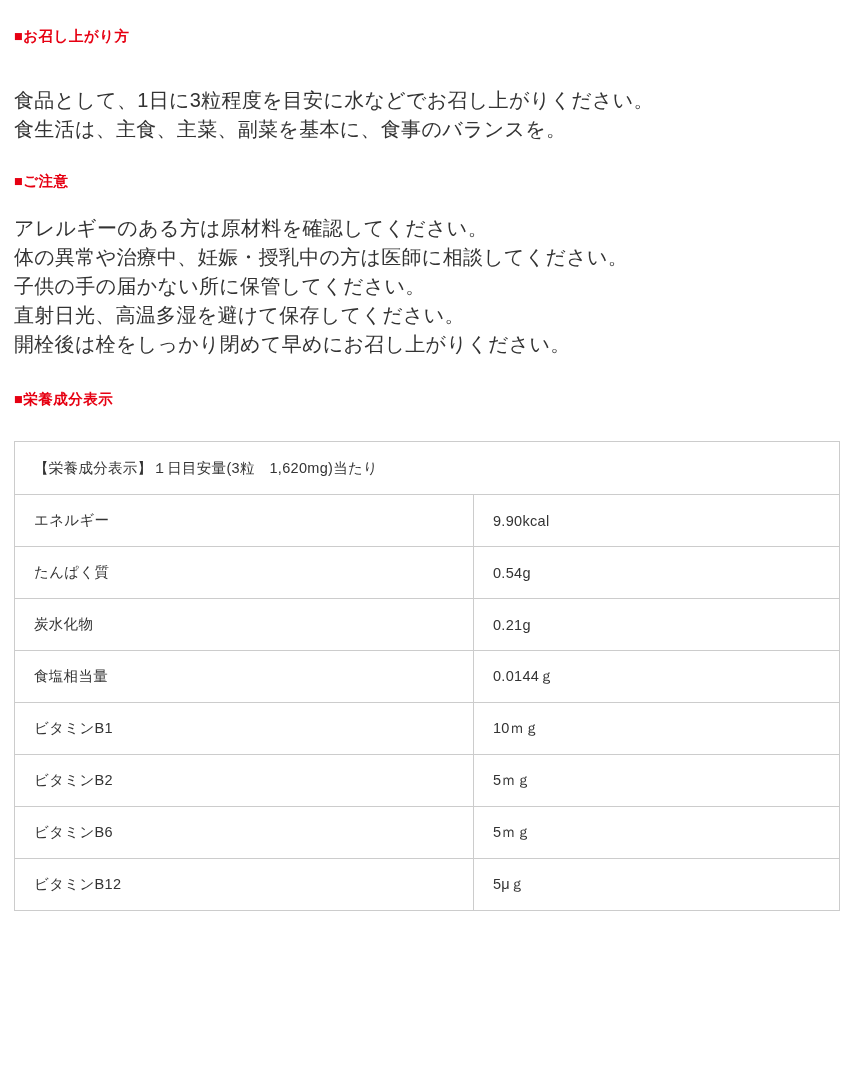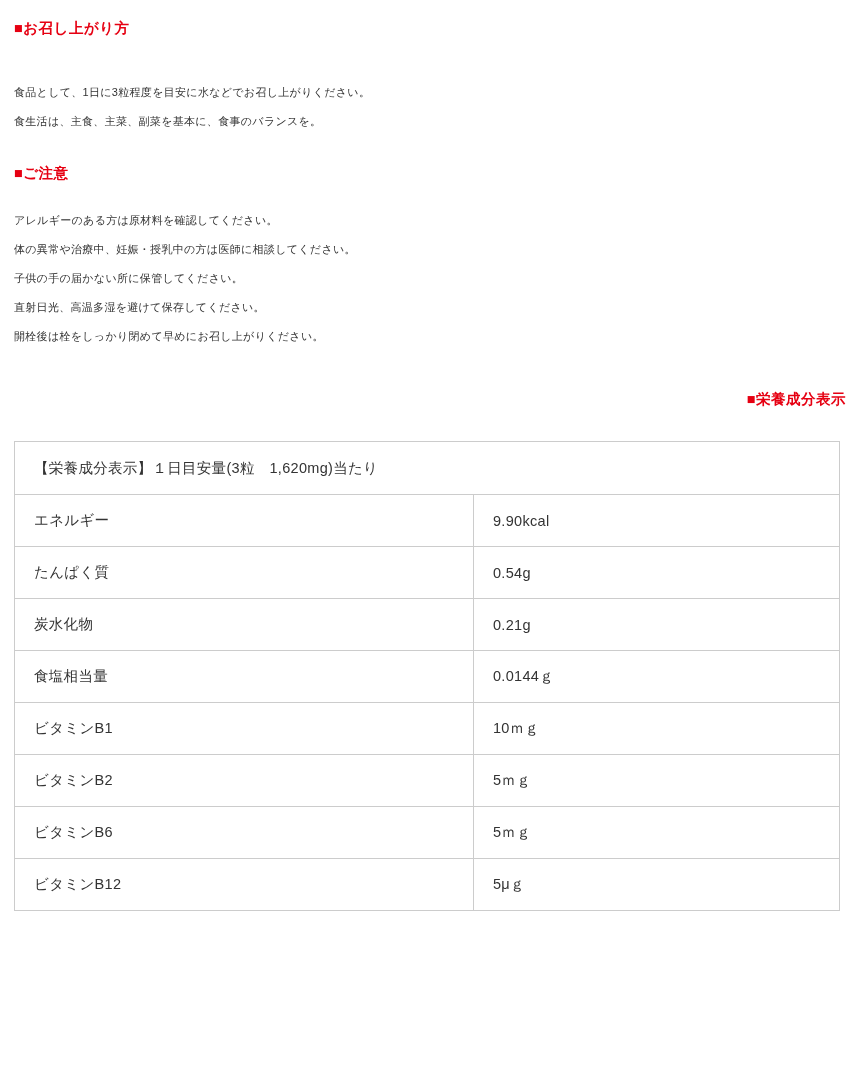--- a/index.html
+++ b/index.html
@@ -15,29 +15,29 @@
     width: 860px;
     padding: 20px 14px 0 14px;
   }
   .section-heading {
     font-size: 14.5px;
     font-weight: bold;
     color: #e60012;
     line-height: 17px;
     letter-spacing: 0.5px;
   }
-  .heading-gap-1 { margin-top: 0; }
+  .heading-gap-1 { margin-top: 8px; }
   .para {
-    font-size: 11px;
+    font-size: 20px;
     line-height: 29px;
   }
   .para-1 { margin-top: 41px; }
   .heading-2 { margin-top: 29px; }
   .para-2 { margin-top: 24px; }
-  .heading-3 { margin-top: 40px; text-align: right; }
+  .heading-3 { margin-top: 32px; }
   .text-line {
     white-space: nowrap;
     letter-spacing: 0.3px;
   }
   table.nutrition-table {
     margin-top: 33px;
     border-collapse: collapse;
     table-layout: fixed;
     width: 826px;
     border-radius: 26px;

